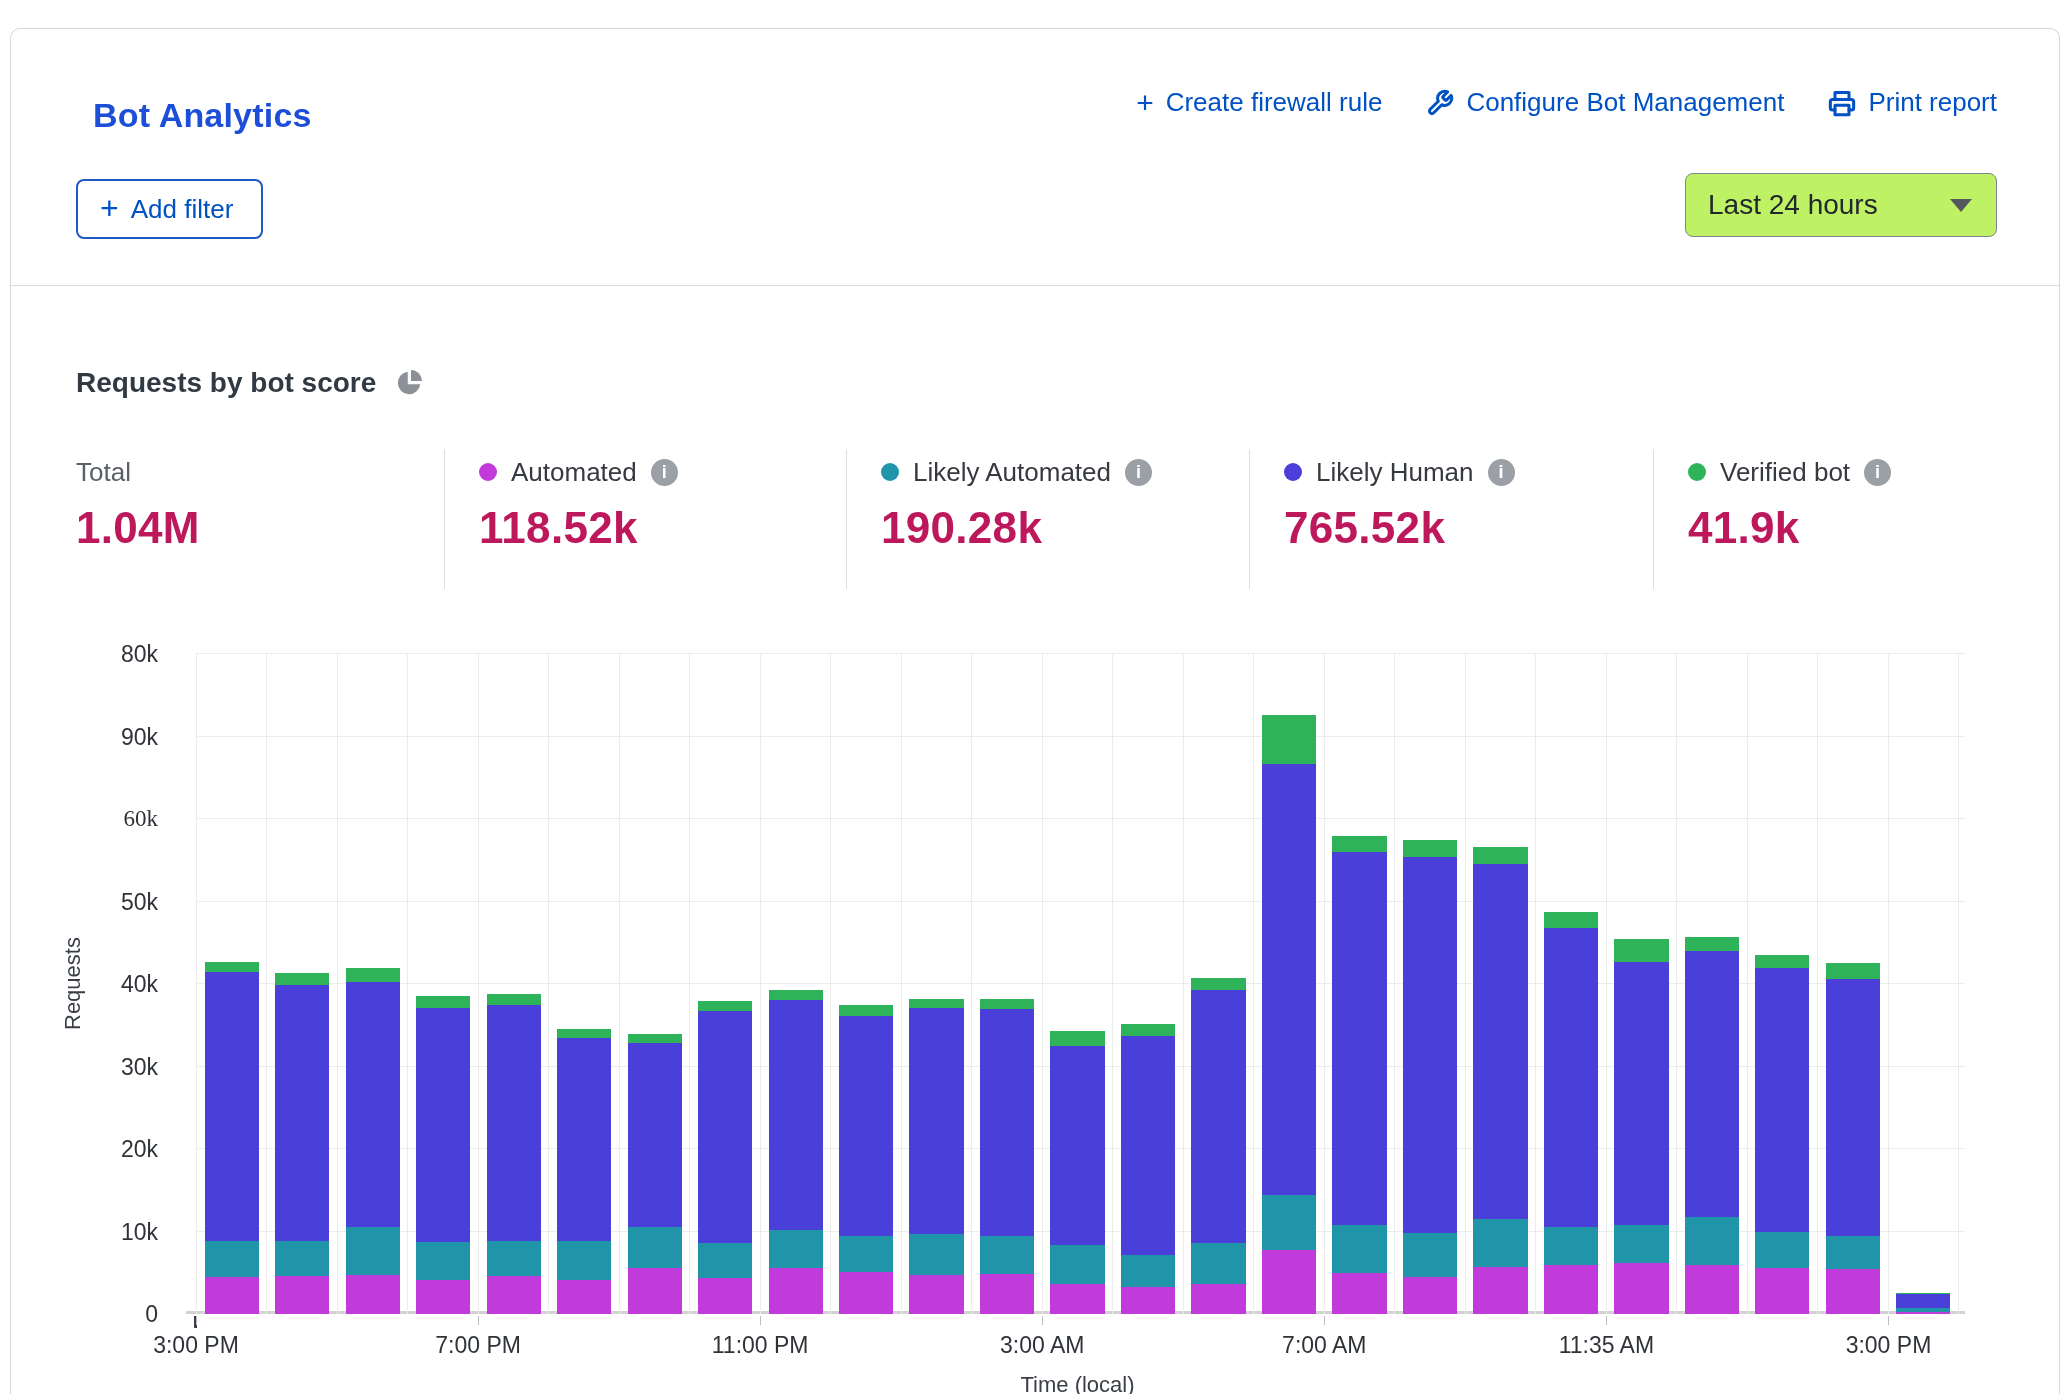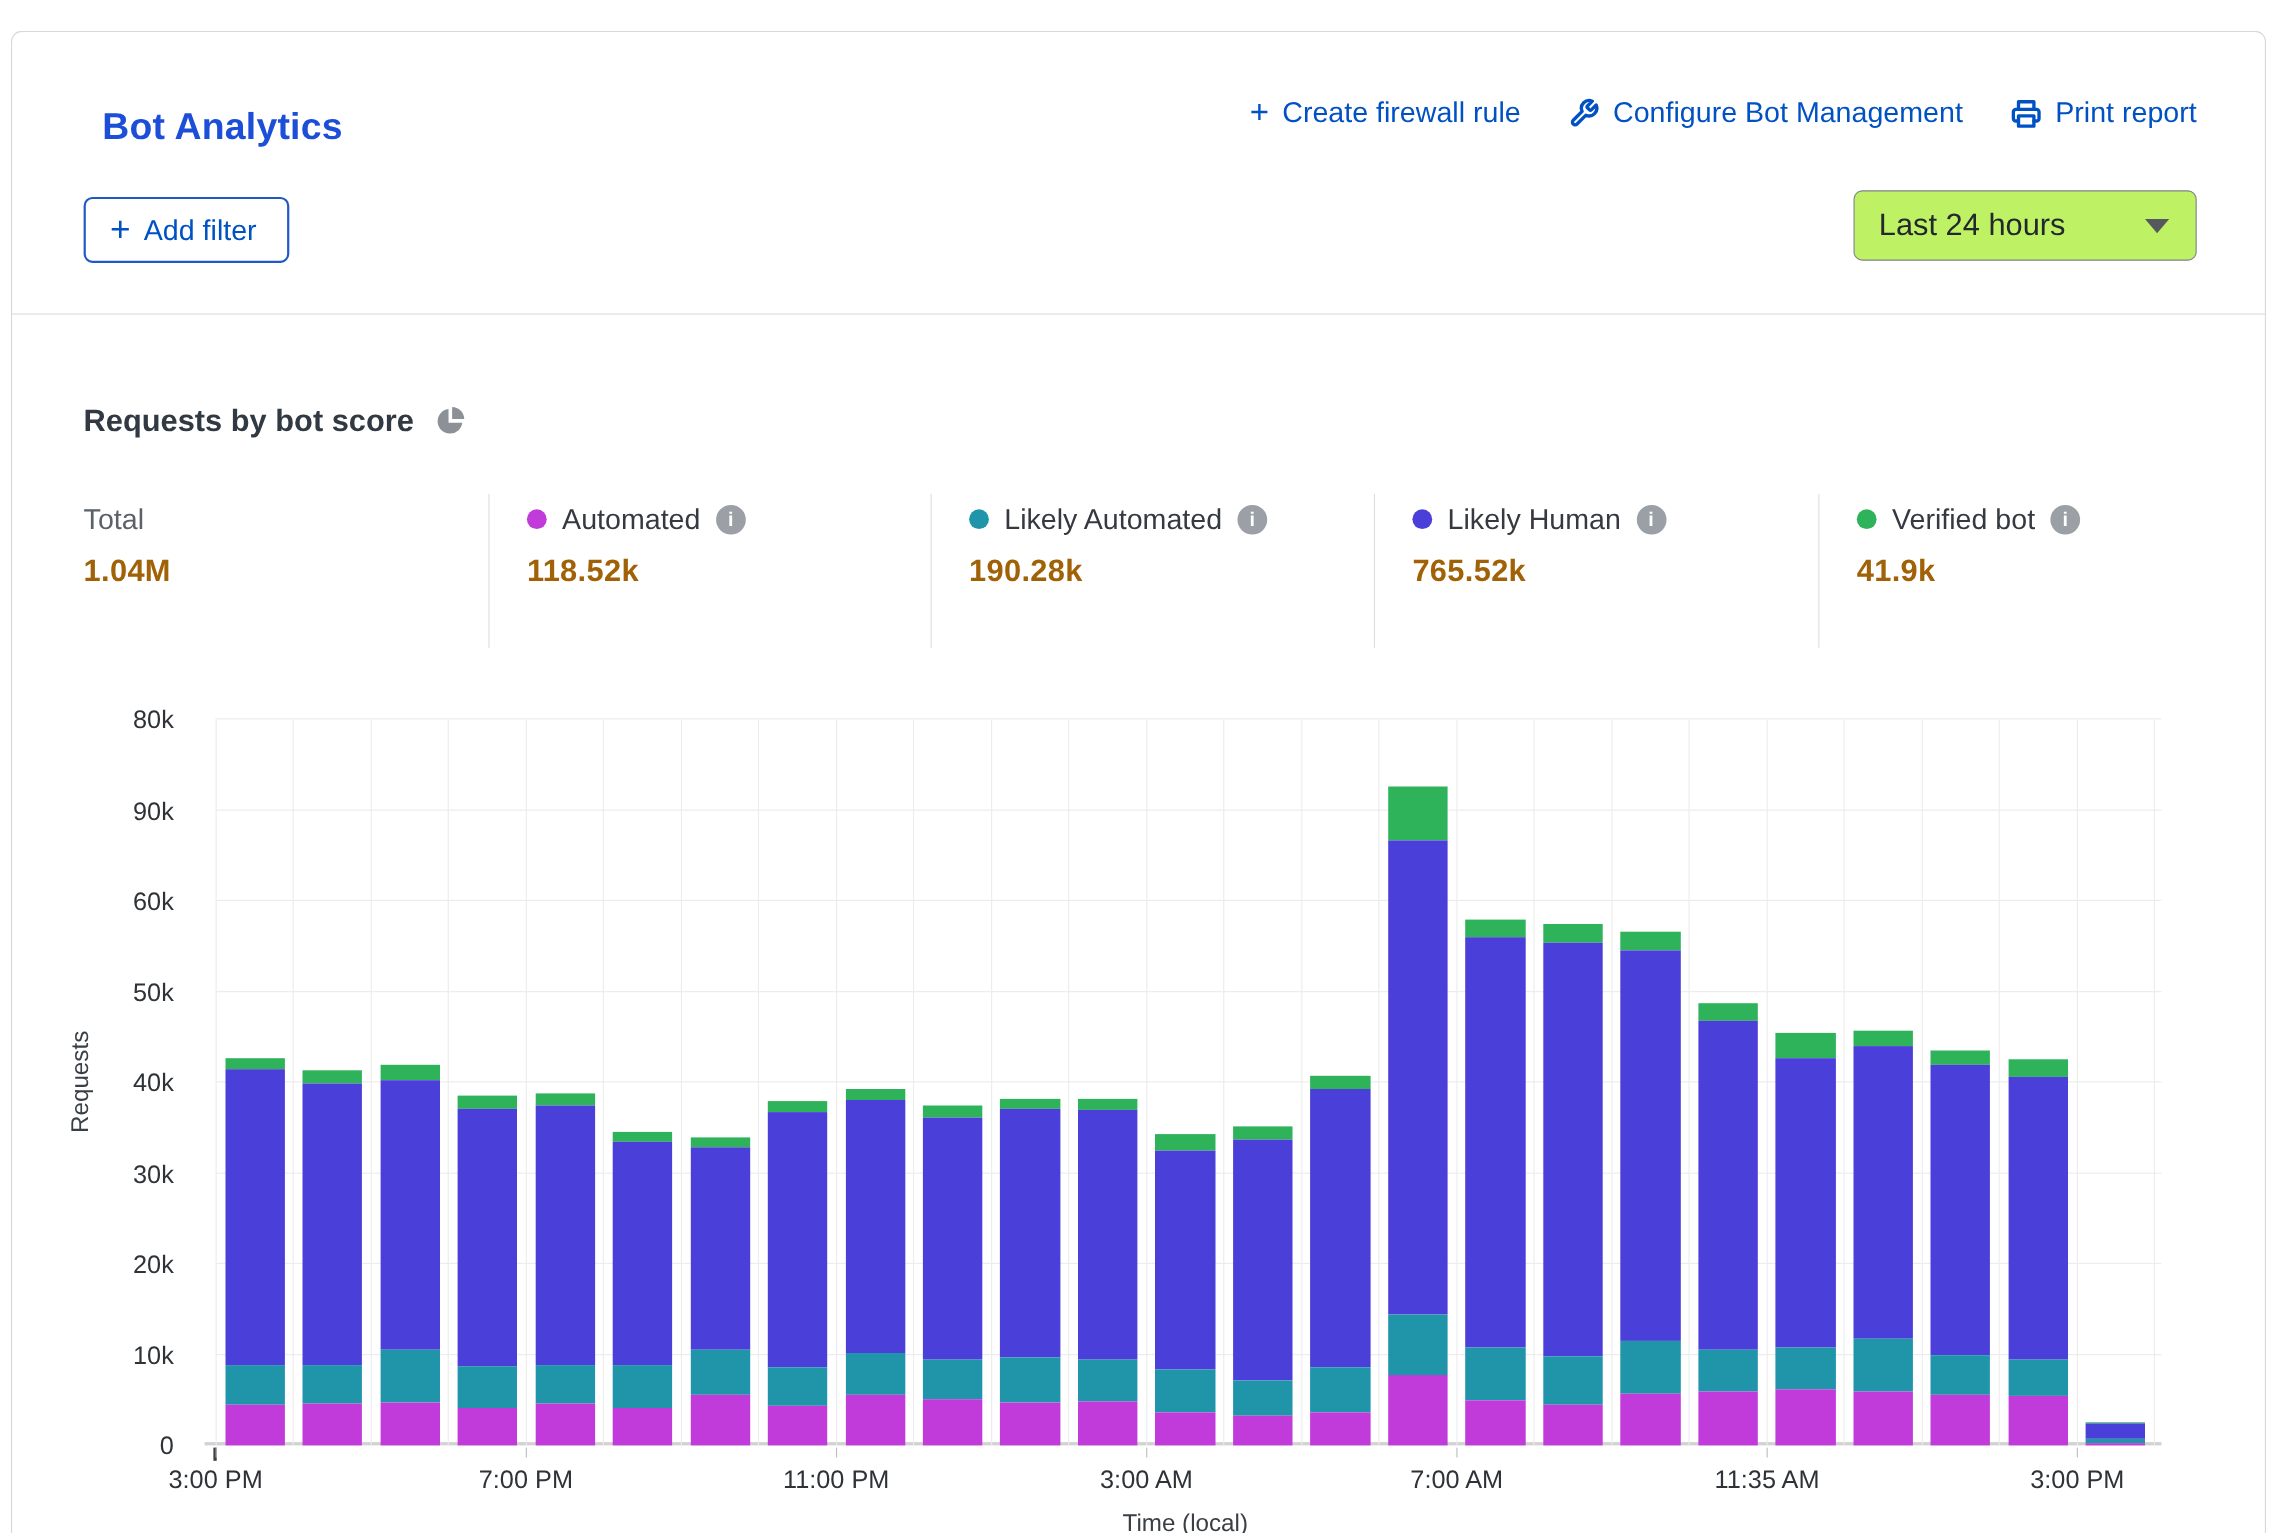--- a/index.html
+++ b/index.html
@@ -61,21 +61,21 @@
   .stat{position:absolute;top:6px;}
   .stat-label-row{display:flex;align-items:center;gap:14px;height:34px;}
   .stat-label{font-size:26px;color:#36393f;}
   .stat--total .stat-label{color:#5a6168;}
   .dot{width:18px;height:18px;border-radius:50%;flex:0 0 auto;}
   .info-icon{
     width:27px;height:27px;border-radius:50%;background:#9aa0a5;flex:0 0 auto;
     display:flex;align-items:center;justify-content:center;cursor:pointer;
     color:#fff;font-size:18px;font-weight:700;line-height:1;
   }
-  .stat-value{margin-top:14px;font-size:28px;font-weight:700;color:#a16207;letter-spacing:.3px;}
+  .stat-value{margin-top:14px;font-size:44px;font-weight:700;color:#be185d;letter-spacing:.3px;}
   .stat-divider{position:absolute;top:0;width:0;height:140px;border-left:1px solid #dadee2;}
   
   .plot{
     position:absolute;left:185px;top:625px;width:1763px;height:660px;
   }
   .gridline-h{position:absolute;left:0;right:-6px;height:1px;background:#ececec;}
   .gridline-h.axis-x{height:3px;background:#d2d2d2;left:-10px;}
   .ytick{
     position:absolute;left:-150px;width:112px;text-align:right;
     font-size:23px;color:#2f3338;line-height:24px;
@@ -222,21 +222,21 @@
       <div class="ytick" style="bottom: calc(12.5% - 12px);">10k</div>
       <div class="gridline-h" style="bottom: 25%;"></div>
       <div class="ytick" style="bottom: calc(25% - 12px);">20k</div>
       <div class="gridline-h" style="bottom: 37.5%;"></div>
       <div class="ytick" style="bottom: calc(37.5% - 12px);">30k</div>
       <div class="gridline-h" style="bottom: 50%;"></div>
       <div class="ytick" style="bottom: calc(50% - 12px);">40k</div>
       <div class="gridline-h" style="bottom: 62.5%;"></div>
       <div class="ytick" style="bottom: calc(62.5% - 12px);">50k</div>
       <div class="gridline-h" style="bottom: 75%;"></div>
-      <div class="ytick" style="bottom: calc(75% - 12px);">60k</div>
+      <div class="ytick" style="bottom: calc(75% - 12px); font-family: Liberation Serif, serif;">60k</div>
       <div class="gridline-h" style="bottom: 87.5%;"></div>
       <div class="ytick" style="bottom: calc(87.5% - 12px);">90k</div>
       <div class="gridline-h" style="bottom: 100%;"></div>
       <div class="ytick" style="bottom: calc(100% - 12px);">80k</div>
       <div class="slots">
         <div class="slot">
           <div class="bar">
             <div class="seg" style="height: 5.625%; background: rgb(193, 59, 219);"></div>
             <div class="seg" style="height: 5.5%; background: rgb(32, 149, 169);"></div>
             <div class="seg" style="height: 40.625%; background: rgb(75, 63, 217);"></div>

